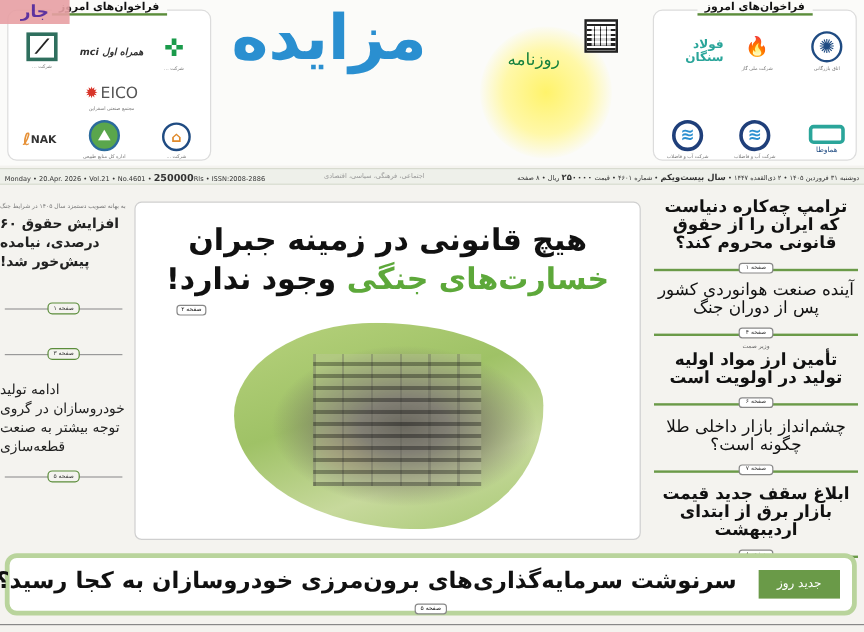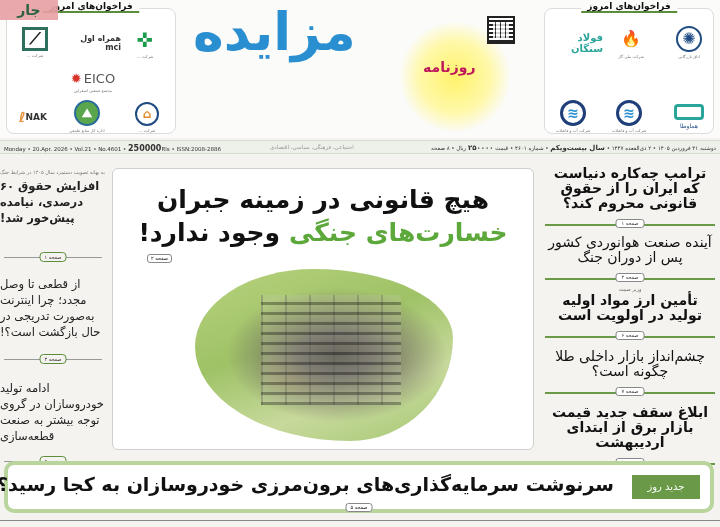--- a/index.html
+++ b/index.html
@@ -9,27 +9,27 @@
   
   .masthead { position: absolute; left: 0; top: 0; width: 720px; height: 138px; background: #fbfbf9; }
   .ad-panel { position: absolute; top: 8px; width: 170px; height: 126px; border: 1px solid #dcdcdc; border-radius: 8px; background: #fff; }
   .ad-panel.left { left: 6px; }
   .ad-panel.right { left: 544px; }
   .ad-title { position: absolute; top: -8px; left: 50%; transform: translateX(-50%); background: #fbfbf9; padding: 0 6px; font-size: 9px; font-weight: bold; direction: rtl; white-space: nowrap; border-bottom: 2px solid #5b8d3b; }
   .logo { position: absolute; display: flex; flex-direction: column; align-items: center; justify-content: center; }
   .logo .glyph { display: flex; align-items: center; justify-content: center; font-weight: bold; }
   .logo .cap { font-size: 4px; color: #777; margin-top: 2px; direction: rtl; white-space: nowrap; }
 
-  .jar-badge { position: absolute; left: 0; top: 0; width: 58px; height: 20px; background: #e8a0a4; color: #14532d; font-weight: bold; font-size: 14px; text-align: center; line-height: 20px; direction: rtl; opacity: 0.9; }
+  .jar-badge { position: absolute; left: 0; top: 0; width: 58px; height: 20px; background: #e8a0a4; color: #4c1d95; font-weight: bold; font-size: 14px; text-align: center; line-height: 20px; direction: rtl; opacity: 0.9; }
 
   .brand { position: absolute; left: 185px; top: 2px; width: 350px; height: 136px; }
   .sun { position: absolute; left: 215px; top: 20px; width: 110px; height: 110px; border-radius: 50%; background: radial-gradient(circle, #fff36b 0%, #fff8a8 45%, rgba(255,255,255,0) 72%); }
   .brand-blue { position: absolute; left: 8px; top: 4px; font-size: 52px; font-weight: bold; color: #2a8fd0; direction: rtl; letter-spacing: -2px; line-height: 1; }
   .brand-red { position: absolute; left: 10px; top: 50px; font-size: 84px; font-weight: bold; color: #e7242c; direction: rtl; letter-spacing: -4px; line-height: 1; }
-  .brand-small { position: absolute; left: 238px; top: 57px; font-size: 14px; font-weight: bold; color: #be185d; direction: rtl; }
+  .brand-small { position: absolute; left: 238px; top: 40px; font-size: 14px; font-weight: normal; color: #15803d; direction: rtl; }
   .qr { position: absolute; left: 302px; top: 14px; width: 28px; height: 28px; background:
     repeating-linear-gradient(0deg, #222 0 2px, #fff 2px 4px),
     #fff; border: 2px solid #222; }
   .qr::after { content: ""; position: absolute; inset: 4px; background: repeating-linear-gradient(90deg, #fff 0 2px, #222 2px 3px, #fff 3px 5px); opacity: 0.8; }
 
   
   .strip { position: absolute; left: 0; top: 140px; width: 720px; height: 14px; background: #eef0ea; border-top: 1px solid #d8dbd0; border-bottom: 1px solid #d8dbd0; font-size: 5.5px; color: #333; }
   .strip .en { position: absolute; left: 4px; top: 3px; white-space: nowrap; }
   .strip .en b { font-size: 8px; }
   .strip .mid { position: absolute; left: 270px; top: 3px; color: #999; direction: rtl; white-space: nowrap; }
@@ -86,21 +86,21 @@
 
 <div class="masthead">
   <div class="ad-panel left">
     <div class="ad-title">فراخوان‌های امروز</div>
 
     <div class="logo" style="left:116px; top:16px; width:44px; height:36px;">
       <div class="glyph" style="width:30px;height:24px;color:#1a9b4b;font-size:20px;">✜</div>
       <div class="cap">شرکت ...</div>
     </div>
     <div class="logo" style="left:58px; top:18px; width:56px; height:32px;">
-      <div class="glyph" style="color:#333;font-size:8px;direction:rtl;">همراه اول mci</div>
+      <div class="glyph" style="color:#333;font-size:8px;direction:rtl;font-style:italic;">همراه اول mci</div>
     </div>
     <div class="logo" style="left:8px; top:14px; width:40px; height:38px;">
       <div class="glyph" style="width:26px;height:24px;border:3px solid #2f6f5e;color:#222;font-size:16px;">⟋</div>
       <div class="cap">شرکت ...</div>
     </div>
     <div class="logo" style="left:56px; top:60px; width:60px; height:26px;">
       <div class="glyph" style="font-size:13px;color:#555;font-weight:normal;">
           <span style="color:#d8352a;margin-right:2px;">✹</span>
           <span>EICO</span>
         </div>
@@ -177,23 +177,20 @@
     <div>
       <div class="kicker">به بهانه تصویب دستمزد سال ۱۴۰۵ در شرایط جنگ</div>
       <div class="lhead" style="margin-top:2px;">افزایش حقوق ۶۰ درصدی، نیامده پیش‌خور شد!</div>
     </div>
     <div style="height:26px;"></div>
     <div class="page-sep">
         <div class="line"></div>
         <div class="tag">صفحه ۱</div>
       </div>
     <div style="height:14px;"></div>
-    <div>
-      <div class="lhead regular">از قطعی تا وصل مجدد؛ چرا اینترنت به‌صورت تدریجی در حال بازگشت است؟!</div>
-    </div>
     <div style="height:14px;"></div>
     <div class="page-sep">
         <div class="line"></div>
         <div class="tag">صفحه ۳</div>
       </div>
     <div style="height:16px;"></div>
     <div>
       <div class="lhead" style="font-weight:normal;">ادامه تولید خودروسازان در گروی توجه بیشتر به صنعت قطعه‌سازی</div>
     </div>
     <div style="height:12px;"></div>

